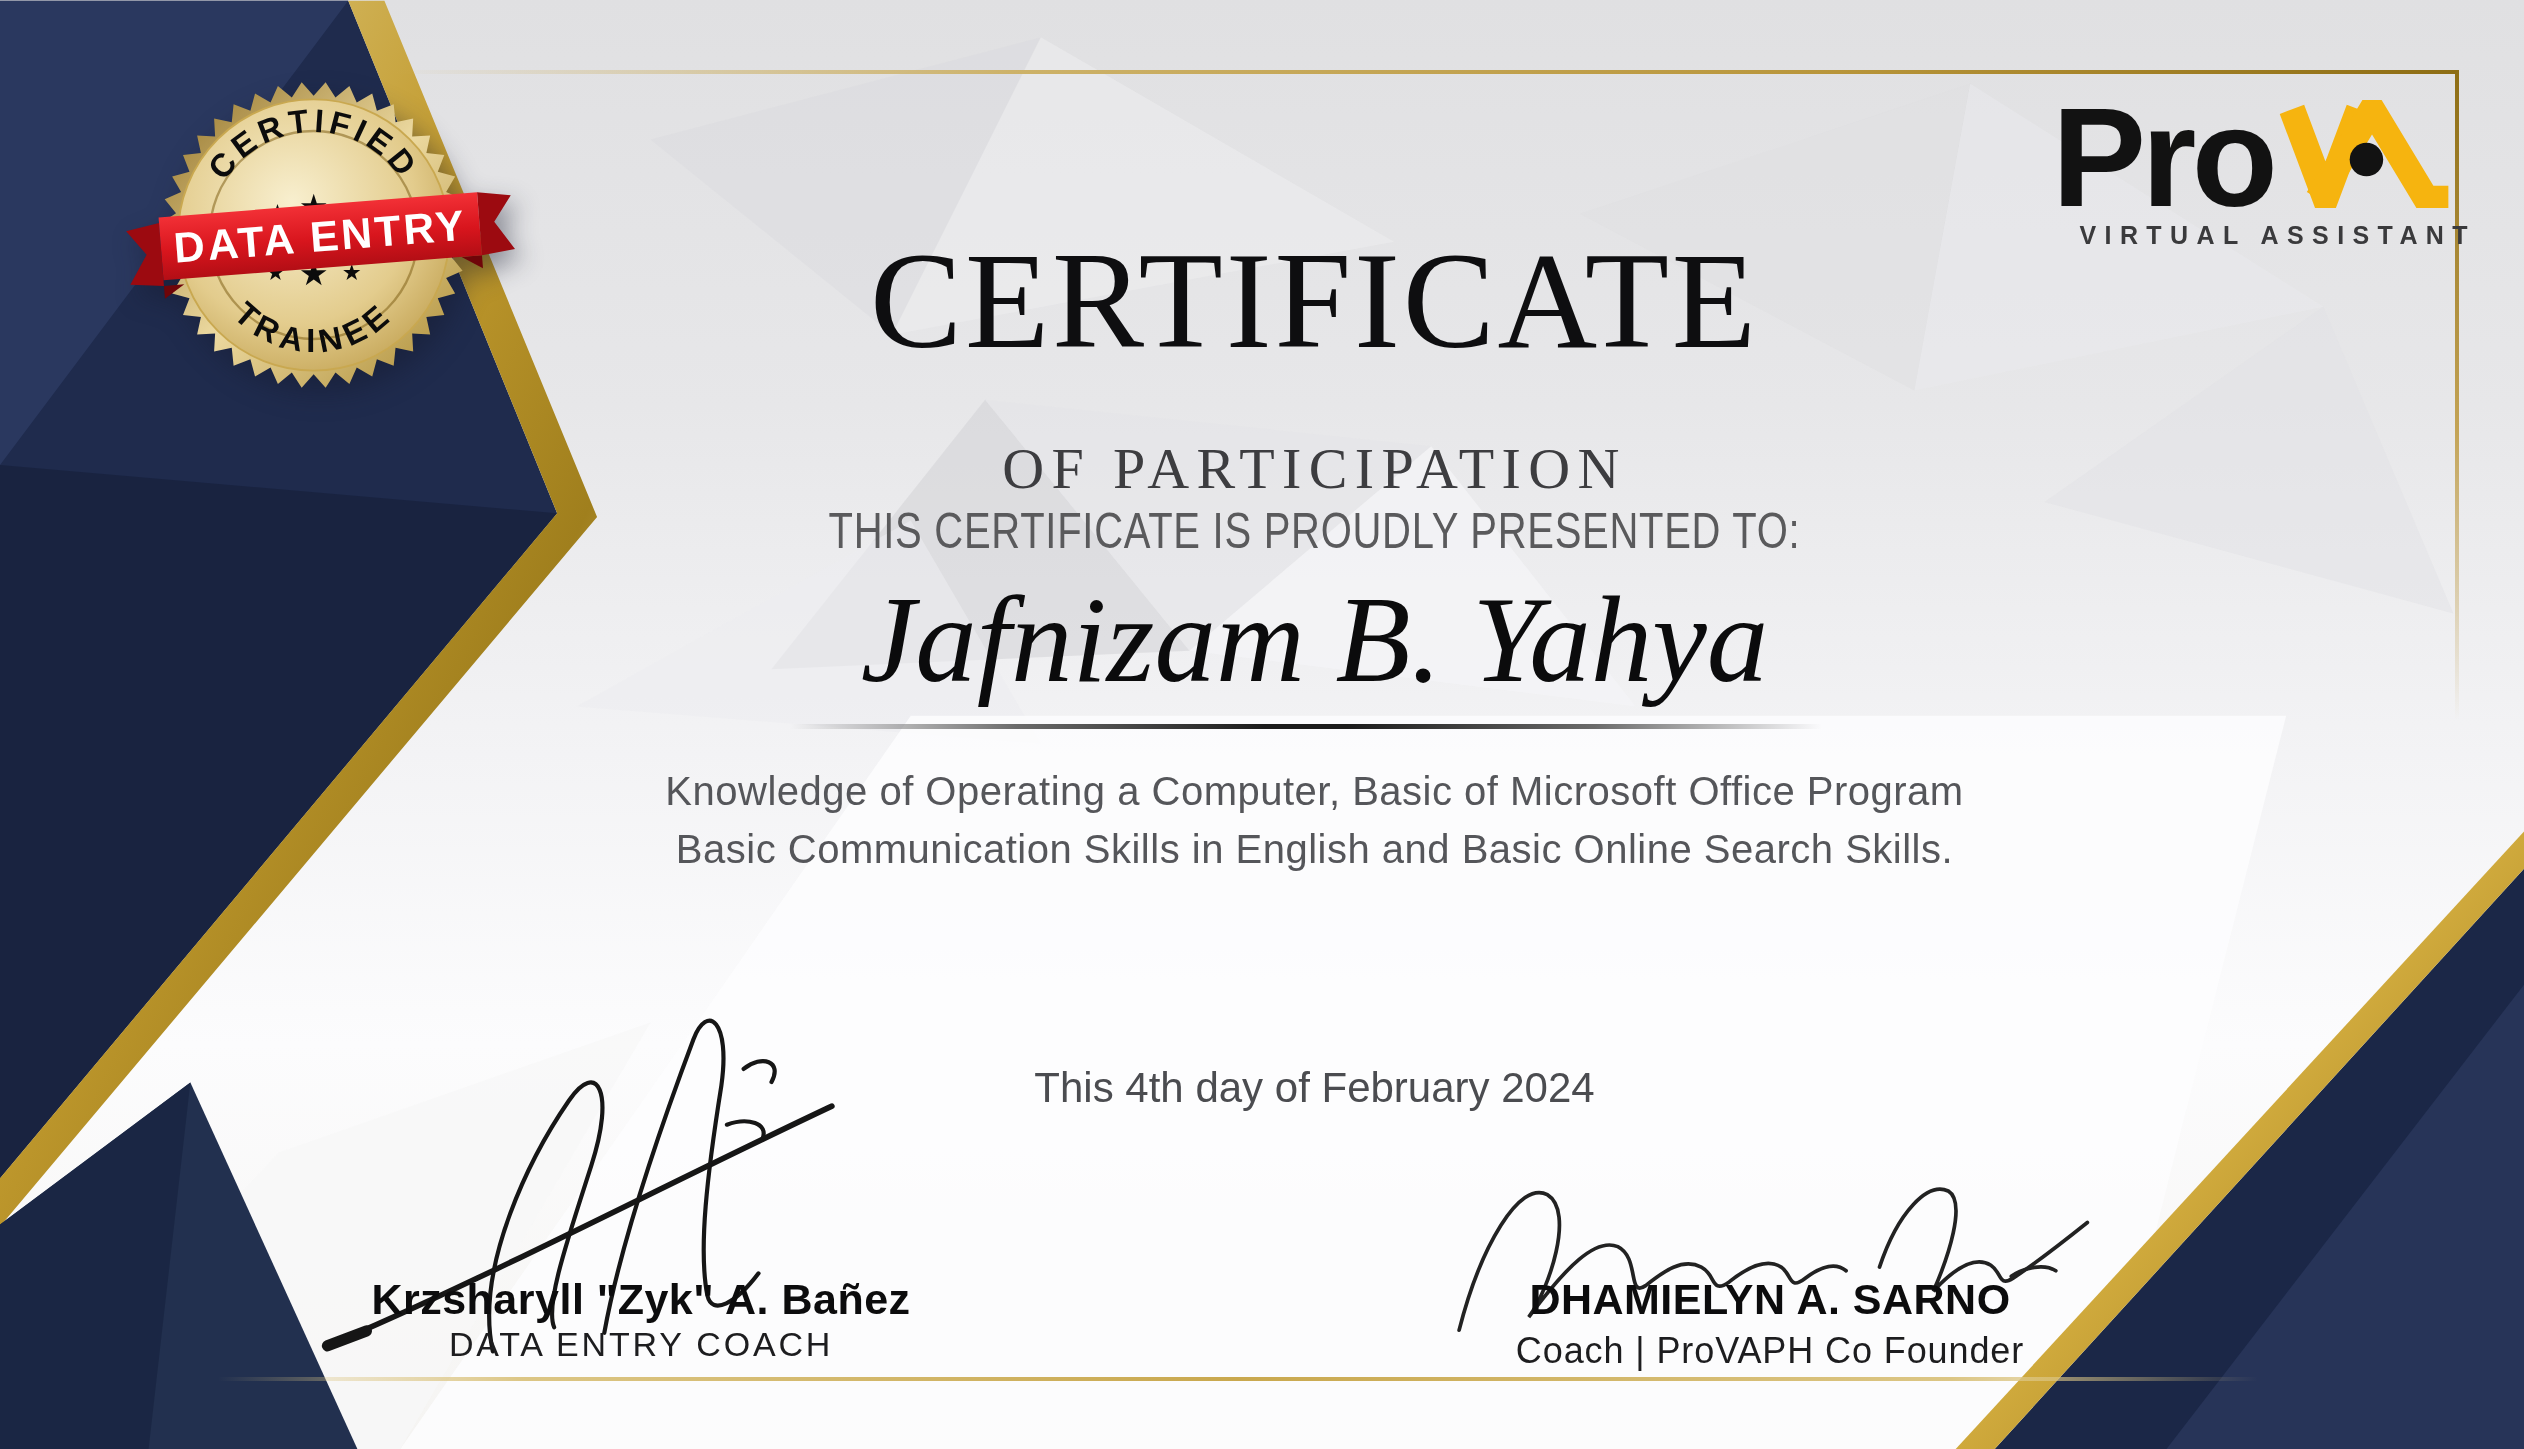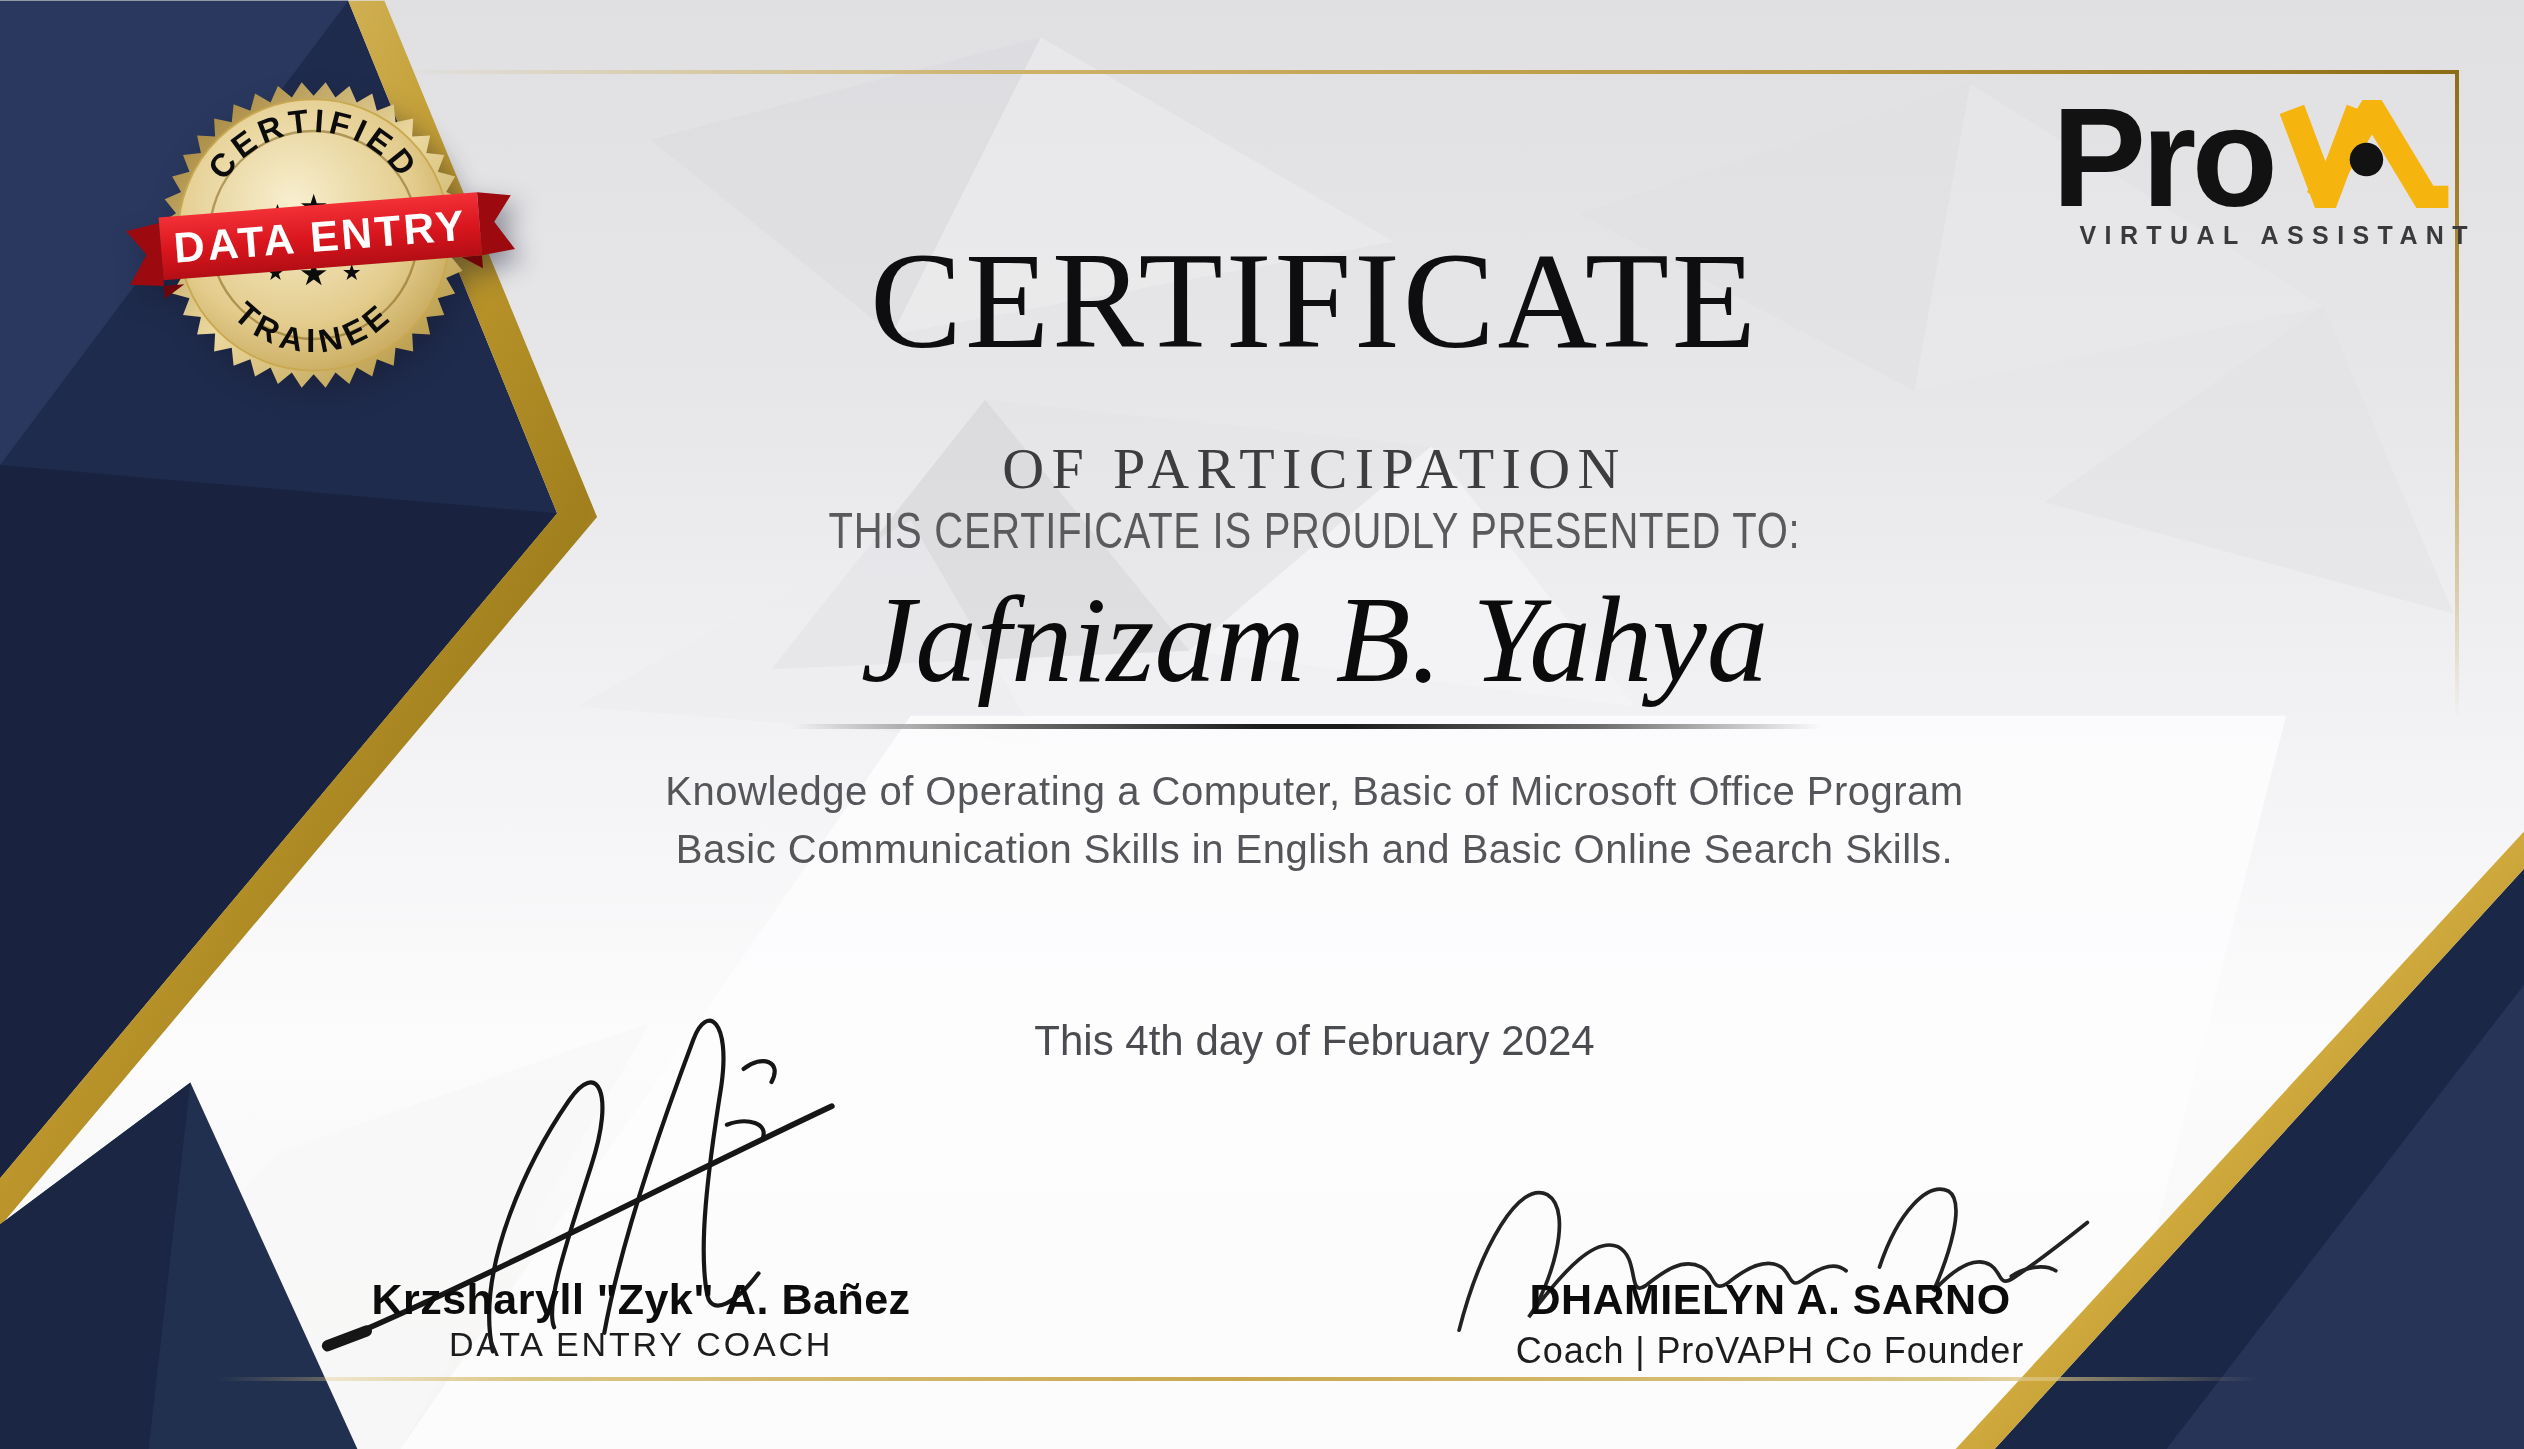--- a/index.html
+++ b/index.html
@@ -16,21 +16,21 @@
   .subtitle{top:435px;font-family:"Liberation Serif","DejaVu Serif",serif;
             font-size:58px;color:#3d3d40;letter-spacing:7.4px;}
   .presented{top:502px;font-size:50px;color:#5a5a5c;}
   .presented>span{display:inline-block;transform:scaleX(.8);letter-spacing:0.9px;}
   .name{top:569px;font-family:"Liberation Serif","DejaVu Serif",serif;
         font-style:italic;font-size:123px;color:#0b0b0c;}
   .divider{position:absolute;top:724px;left:790px;width:1032px;height:4.6px;
      background:linear-gradient(90deg,rgba(130,130,130,0) 0%,#6a6a6a 22%,#1b1b1b 46%,#1b1b1b 54%,#6a6a6a 78%,rgba(130,130,130,0) 100%);}
   .desc{font-size:40px;color:#55565a;letter-spacing:0.5px;}
   .desc1{top:769px;} .desc2{top:827px;}
-  .date{top:1017px;font-size:42px;color:#4b4c50;}
+  .date{top:1064px;font-size:42px;color:#4b4c50;}
   
   .sigblock{position:absolute;width:706px;text-align:center;}
   .sig-left{left:288px;top:1275px;} .sig-right{left:1417px;top:1275px;}
   .signame{font-size:43px;font-weight:bold;color:#0c0c0d;letter-spacing:0.5px;}
   .sigtitle{font-size:34px;color:#1d1d1f;letter-spacing:2.8px;margin-top:1px;}
   .sigtitle2{font-size:36px;color:#1d1d1f;letter-spacing:0.9px;margin-top:5.6px;}
   
   .frame-top{top:70px;left:390px;width:2069px;height:3.7px;
      background:linear-gradient(90deg,rgba(201,168,78,0) 0%,#cdb269 30%,#b8953a 70%,#8d6d14 100%);}
   .frame-right{top:70px;left:2455px;width:3.7px;height:650px;

